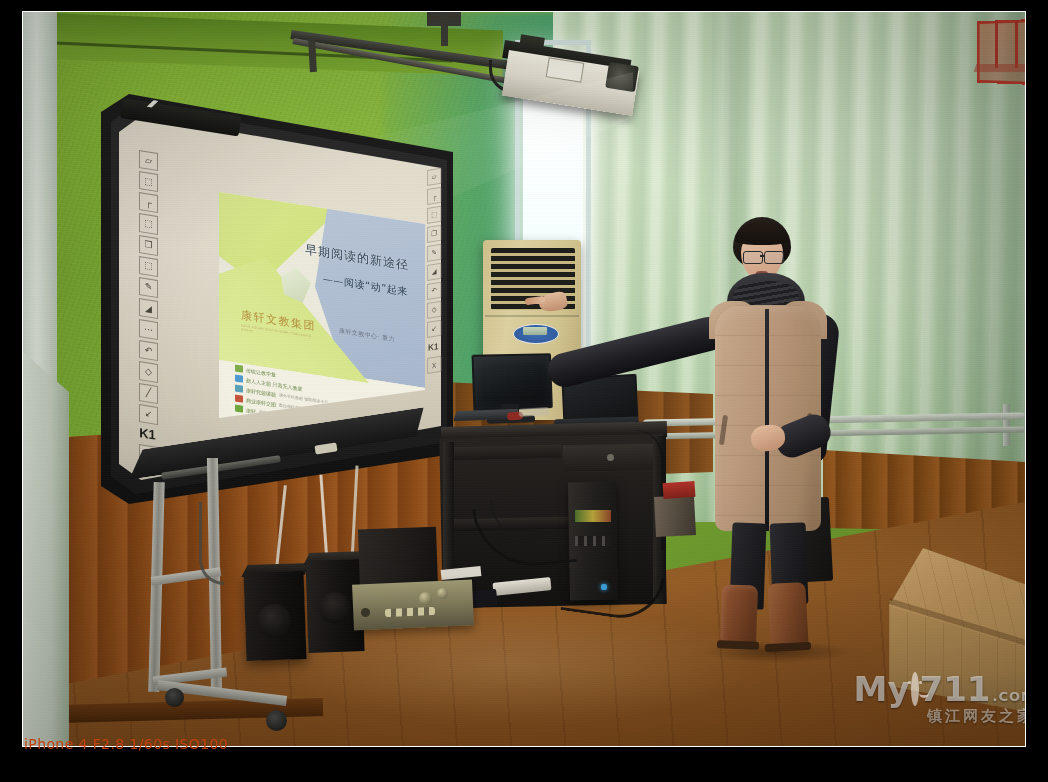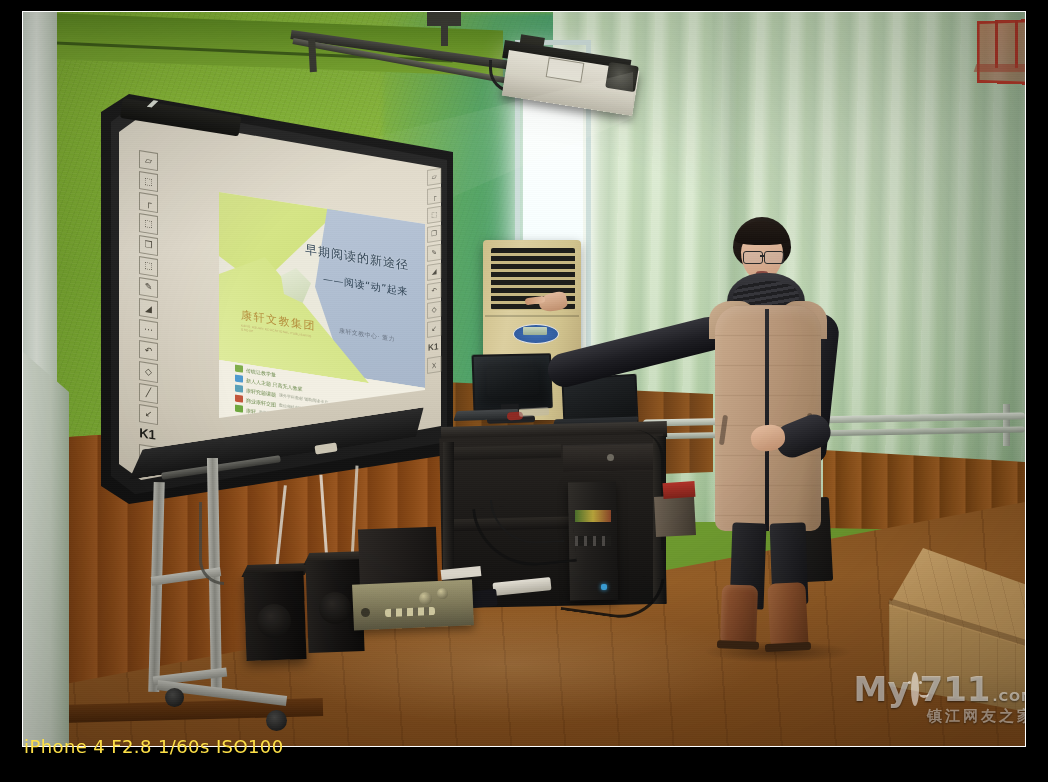--- a/index.html
+++ b/index.html
@@ -796,23 +796,23 @@
     font-family: "DejaVu Sans", sans-serif;
     font-size: 15px; letter-spacing: 3px; font-weight: bold;
     color: rgba(255,255,255,0.42);
     text-shadow: 0 1px 2px rgba(0,0,0,.45);
   }
 
   
   #exif {
     position: absolute;
     left: 24px; top: 736px;
-    color: #fde047;
+    color: #c2410c;
     font-family: "DejaVu Sans", sans-serif;
-    font-size: 18px;
+    font-size: 14px;
     letter-spacing: .4px;
     white-space: nowrap;
   }
 </style>
 </head>
 <body>
 
 <div id="frame">
 
   <div id="photo-border">

